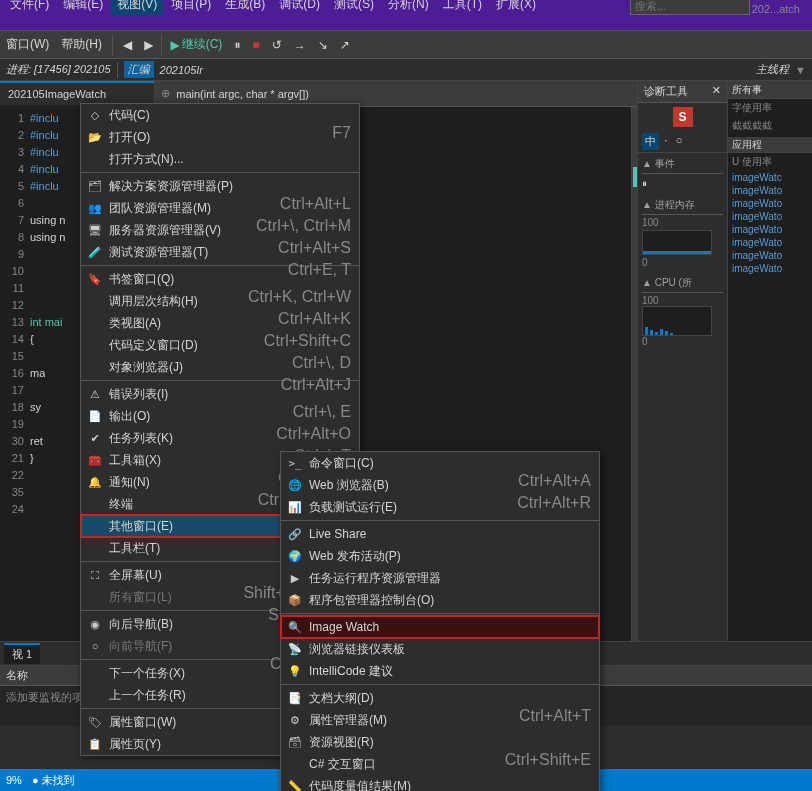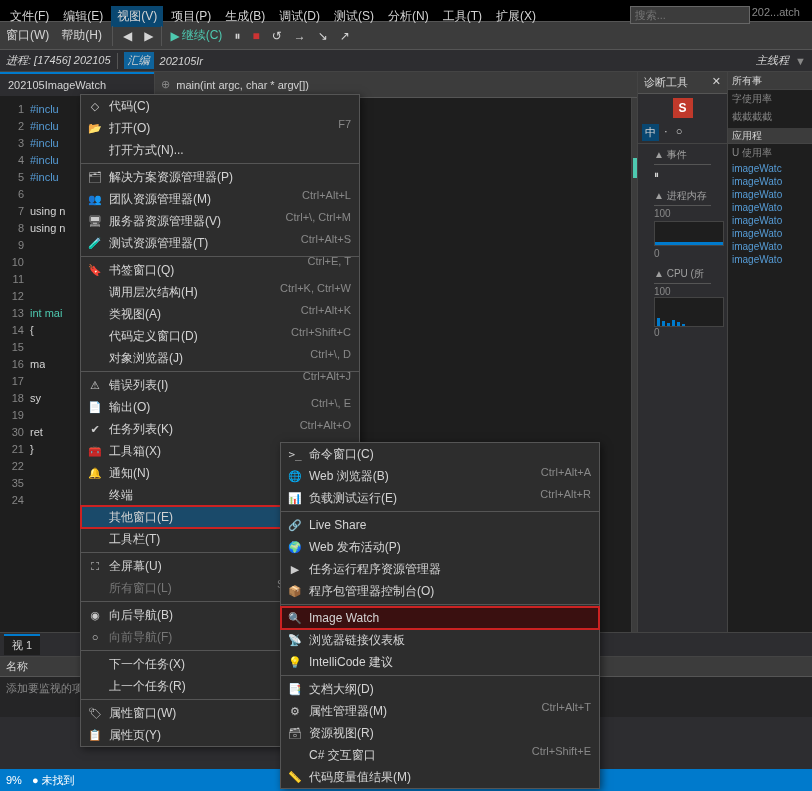--- a/index.html
+++ b/index.html
@@ -9,25 +9,25 @@
       background: #2d2d30;
       color: #d4d4d4;
       width: 812px;
       height: 791px;
       overflow: hidden;
       position: relative;
     }
 
     
     .menu-bar {
-      background: #000000;
+      background: #4c1d95;
       height: 22px;
       display: flex;
-      align-items: flex-start;
-      padding: 6px 4px;
+      align-items: flex-end;
+      padding: 15px 4px;
       gap: 2px;
       border-bottom: 1px solid #555;
     }
     .menu-item {
       padding: 2px 6px;
       color: #d4d4d4;
       cursor: pointer;
       font-size: 12px;
     }
     .menu-item:hover, .menu-item.active {
@@ -162,21 +162,21 @@
       color: #ccc;
     }
     .menu-row .menu-label {
       flex: 1;
       font-size: 12px;
       color: #d4d4d4;
     }
     .menu-row .menu-shortcut {
       margin-left: 20px;
       color: #888;
-      font-size: 11px;
+      font-size: 16px;
       margin-top: 36px;
     }
     .menu-row .menu-arrow {
       margin-left: 4px;
       color: #888;
       font-size: 10px;
     }
     .menu-row.grayed .menu-label {
       color: #777;
     }
@@ -235,21 +235,21 @@
       display: flex;
       align-items: center;
       padding: 0 6px;
       font-size: 11px;
       color: #d4d4d4;
       border-bottom: 1px solid #555;
       gap: 6px;
     }
 
     .right-diag-section {
-      padding: 4px 16px;
+      padding: 4px 4px;
       font-size: 10px;
       color: #d4d4d4;
     }
     .right-diag-title {
       color: #a0a0a0;
       margin-bottom: 2px;
       font-size: 10px;
     }
 
     .cpu-chart {

